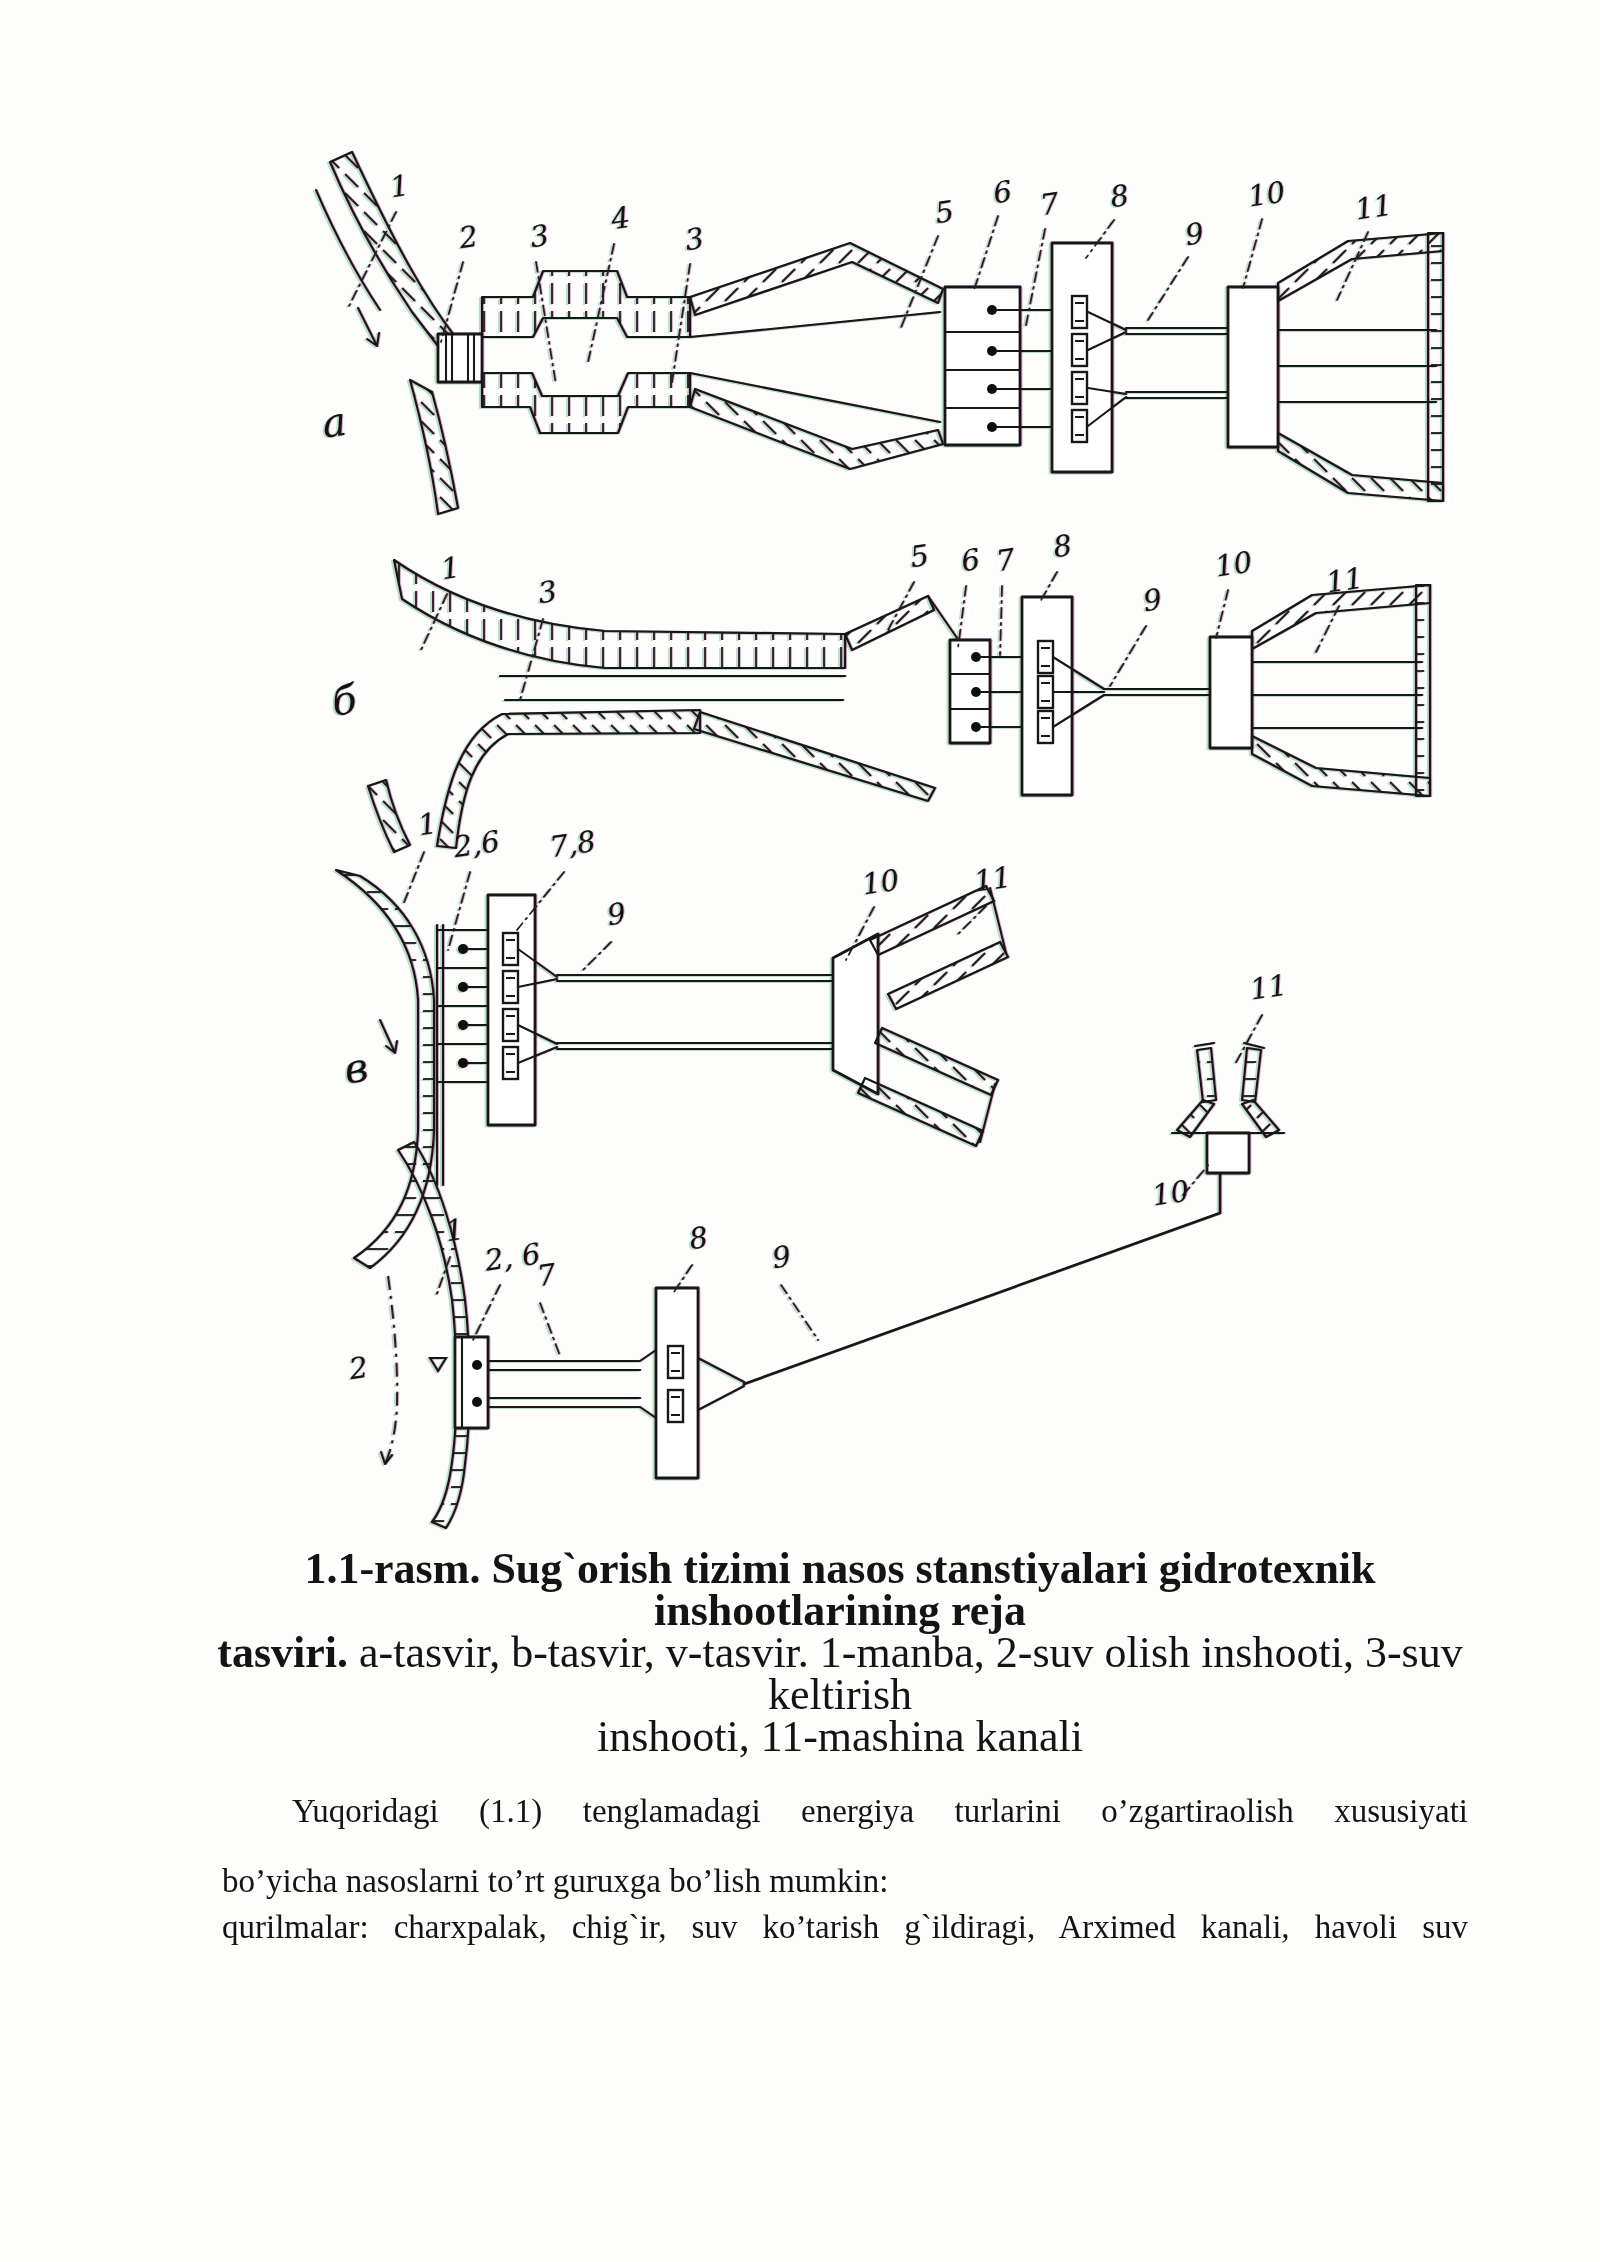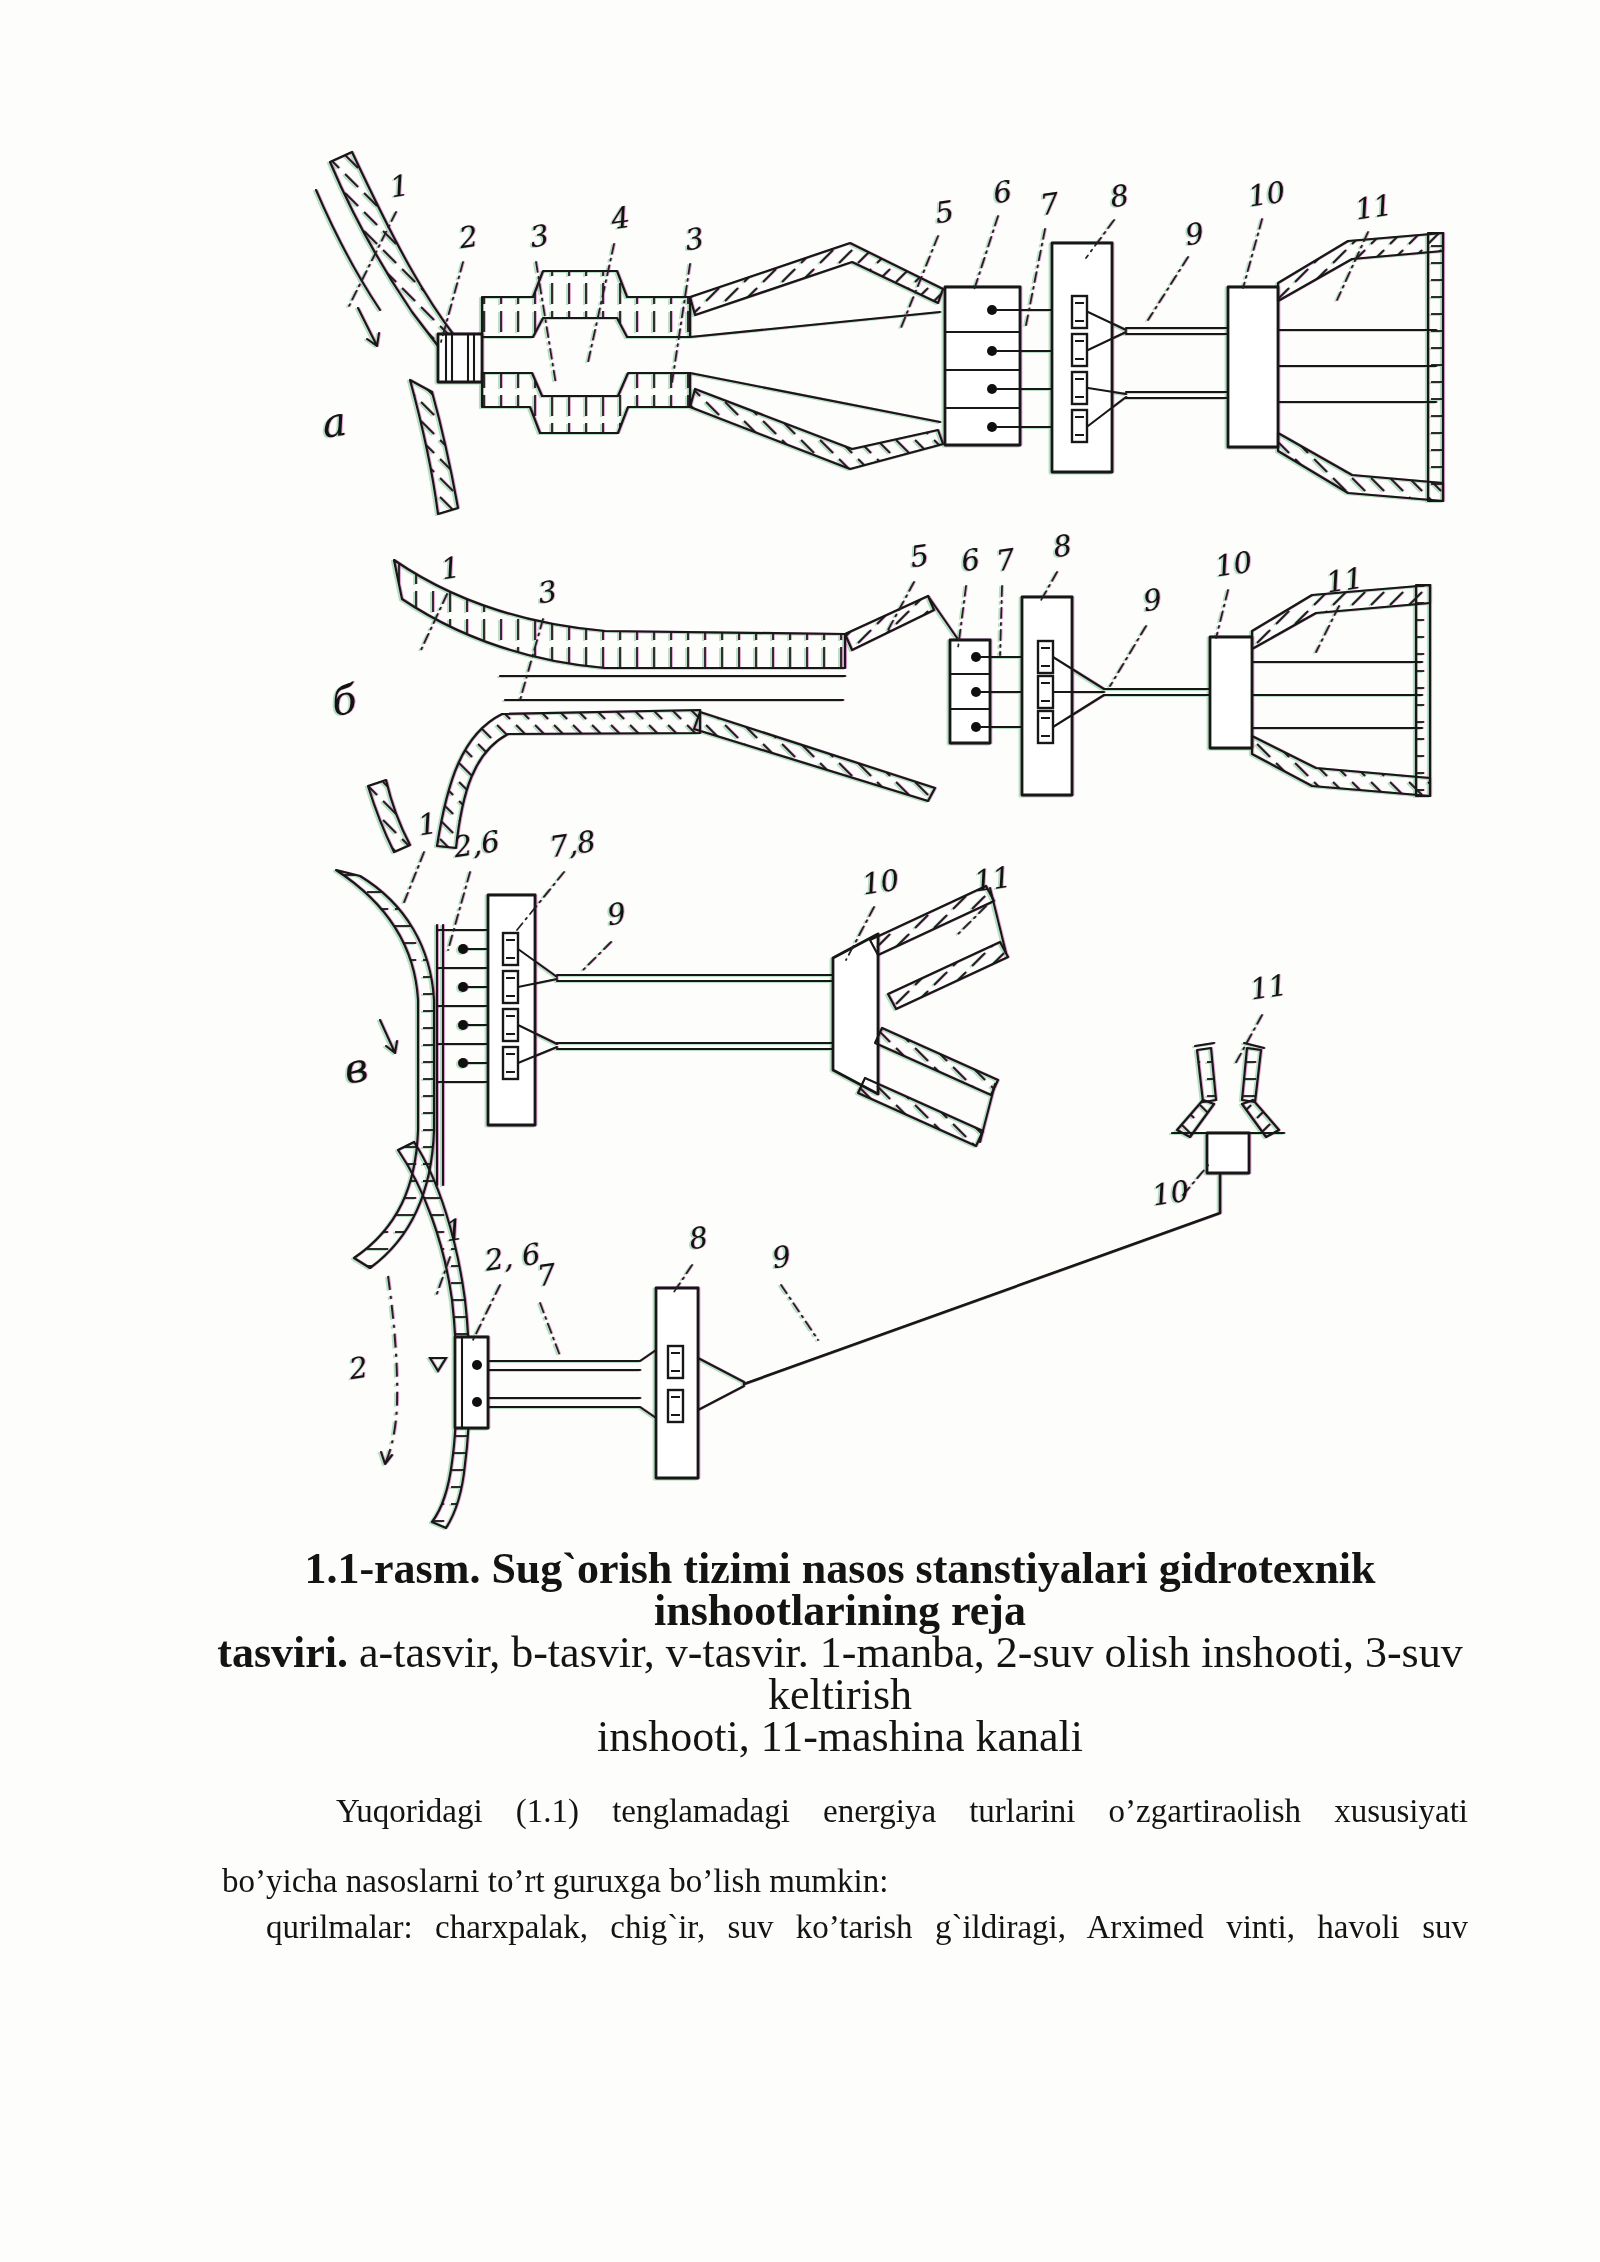--- a/index.html
+++ b/index.html
@@ -15,21 +15,21 @@
   .leader{fill:none;stroke:#262626;stroke-width:1.8;stroke-dasharray:10 5 2 5;stroke-linecap:round;}
   .dashdot{fill:none;stroke:#262626;stroke-width:2;stroke-dasharray:14 6 3 6;}
   .dot{fill:#131313;}
   .fig-num{font:italic 29px "DejaVu Serif", serif;fill:#161616;}
   .fig-letter{font:italic 40px "DejaVu Serif", serif;fill:#161616;}
   .caption{position:absolute;left:200px;top:1548px;width:1280px;text-align:center;
            font-size:44px;line-height:42px;}
   .caption b{font-weight:bold;}
   .bodytext{position:absolute;left:222px;top:1788px;width:1246px;font-size:33px;line-height:46px;}
   .bline{white-space:normal;}
-  .bline.j{text-align:justify;text-align-last:justify;margin-left:44px;}
+  .bline.j{text-align:justify;text-align-last:justify;}
   .bline.l{text-align:left;margin-top:24px;}
   .bline.i{text-indent:70px;}
 </style>
 </head>
 <body>
 
 <div class="page">
 
   <div class="figure-wrap">
   <svg width="1600" height="1545" viewBox="0 0 1600 1545" xmlns="http://www.w3.org/2000/svg">
@@ -248,16 +248,16 @@
 
   <div class="caption" id="caption">
       <div><b>1.1-rasm. Sug`orish tizimi nasos stanstiyalari gidrotexnik inshootlarining reja</b></div>
       <div><b>tasviri.</b> a-tasvir, b-tasvir, v-tasvir. 1-manba, 2-suv olish inshooti, 3-suv keltirish</div>
       <div>inshooti, 11-mashina kanali</div>
     </div>
 
   <div class="bodytext" id="bodytext">
       <div class="bline j i">Yuqoridagi (1.1) tenglamadagi energiya turlarini o’zgartiraolish xususiyati</div>
       <div class="bline l">bo’yicha nasoslarni to’rt guruxga bo’lish mumkin:</div>
-      <div class="bline j">qurilmalar: charxpalak, chig`ir, suv ko’tarish g`ildiragi, Arximed vinti, havoli suv</div>
+      <div class="bline j">qurilmalar: charxpalak, chig`ir, suv ko’tarish g`ildiragi, Arximed kanali, havoli suv</div>
     </div>
 
 </div>
 
 </body></html>

